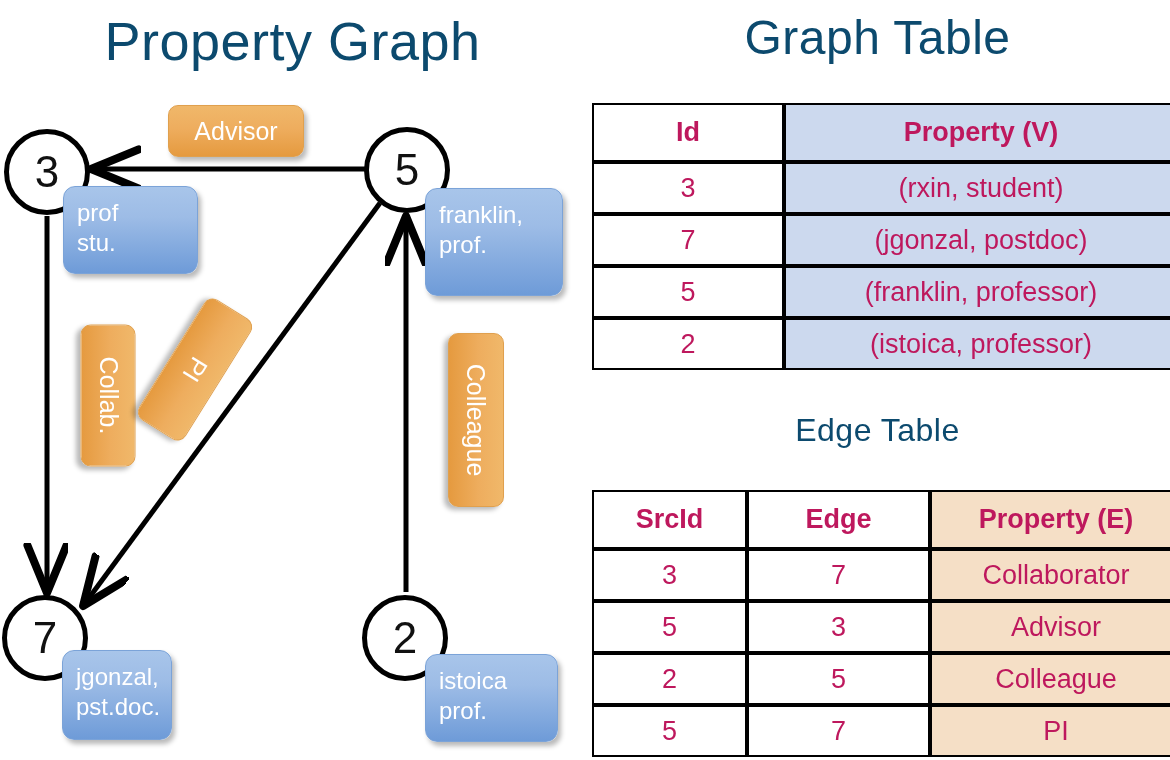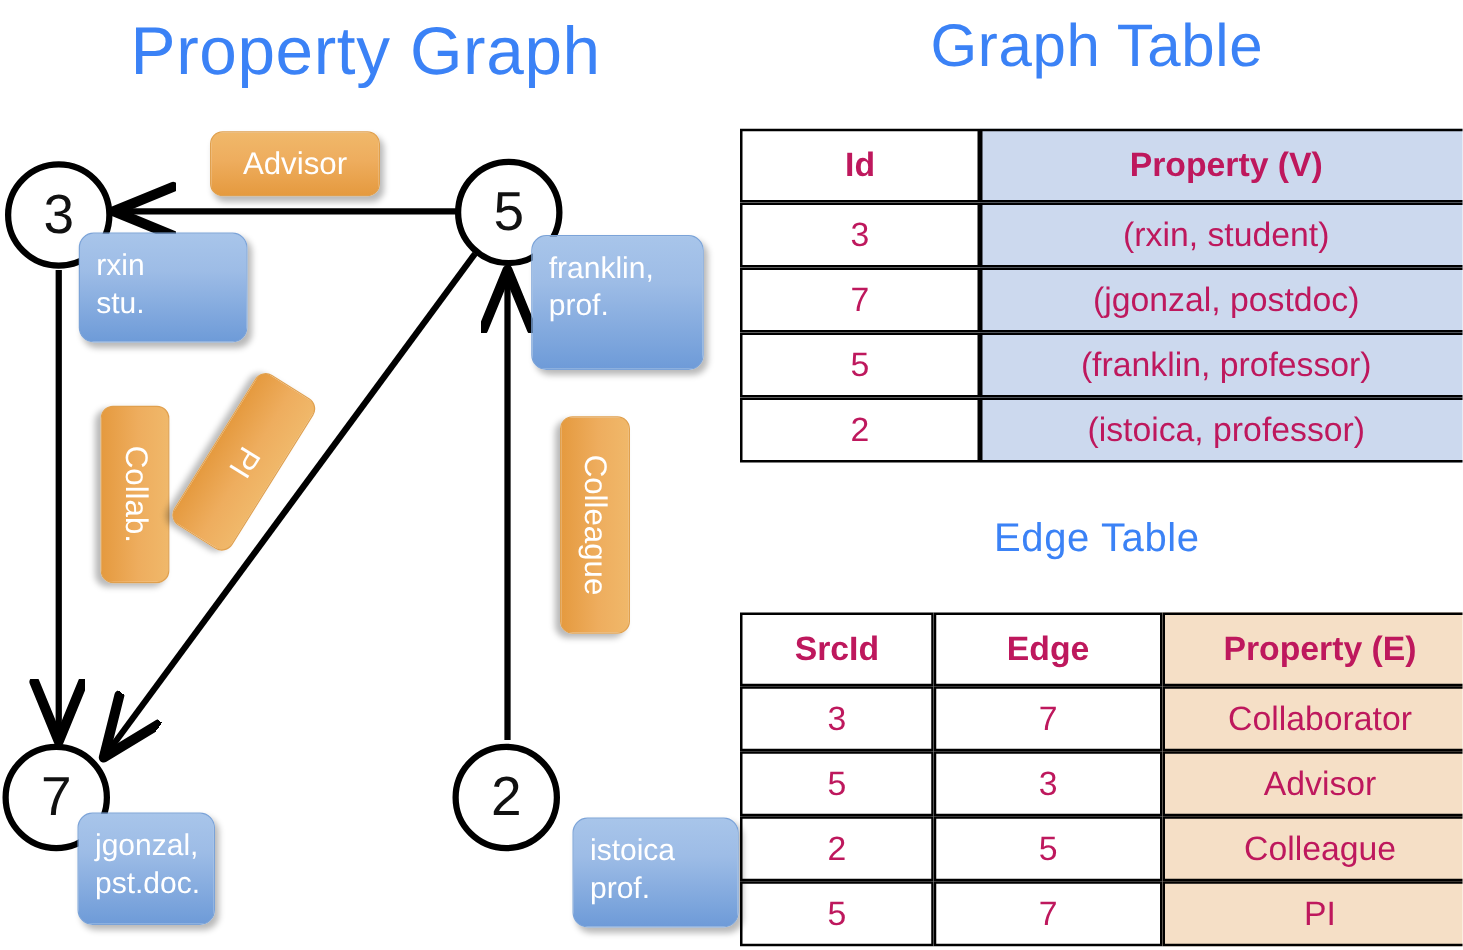--- a/index.html
+++ b/index.html
@@ -14,21 +14,21 @@
     overflow: hidden;
     font-family: "Liberation Sans", sans-serif;
     color: #000;
   }
 
   
   .panel-title {
     position: absolute;
     font-family: "Liberation Sans", sans-serif;
     font-weight: 300;
-    color: #3b82f6;
+    color: #0c4a6e;
     white-space: nowrap;
     letter-spacing: 0.5px;
   }
   #title-property-graph {
     left: 0; top: 9px; width: 585px;
     text-align: center;
     font-size: 54px;
     line-height: 64px;
   }
   #title-vertex-table {
@@ -93,21 +93,21 @@
     line-height: 30px;
     padding: 11px 0 0 13px;
     box-sizing: border-box;
     z-index: 4;
     font-family: "Liberation Sans", sans-serif;
   }
   .prop-box span { display: block; white-space: nowrap; }
   #prop-rxin      { left: 63px;  top: 186px; width: 135px; height: 88px; }
   #prop-franklin  { left: 425px; top: 188px; width: 138px; height: 108px; }
   #prop-jgonzal   { left: 62px;  top: 650px; width: 110px; height: 90px; }
-  #prop-istoica   { left: 425px; top: 654px; width: 133px; height: 88px; margin-left: 33px; }
+  #prop-istoica   { left: 425px; top: 654px; width: 133px; height: 88px; }
 
   
   .edge-label {
     position: absolute;
     border-radius: 10px;
     background: linear-gradient(180deg, #f0b86a 0%, #eead5e 45%, #e59a3f 100%);
     border: 1px solid #e0a04e;
     box-shadow: 3px 4px 5px rgba(0,0,0,0.28);
     color: #ffffff;
     font-size: 25px;
@@ -199,21 +199,21 @@
     <span class="vertex-id">5</span>
   </div>
   <div id="node-7" class="vertex-node">
     <span class="vertex-id">7</span>
   </div>
   <div id="node-2" class="vertex-node">
     <span class="vertex-id">2</span>
   </div>
 
   <div id="prop-rxin" class="prop-box">
-    <span>rxin</span>
+    <span>prof</span>
     <span>stu.</span>
   </div>
   <div id="prop-franklin" class="prop-box">
     <span>franklin,</span>
     <span>prof.</span>
   </div>
   <div id="prop-jgonzal" class="prop-box">
     <span>jgonzal,</span>
     <span>pst.doc.</span>
   </div>

